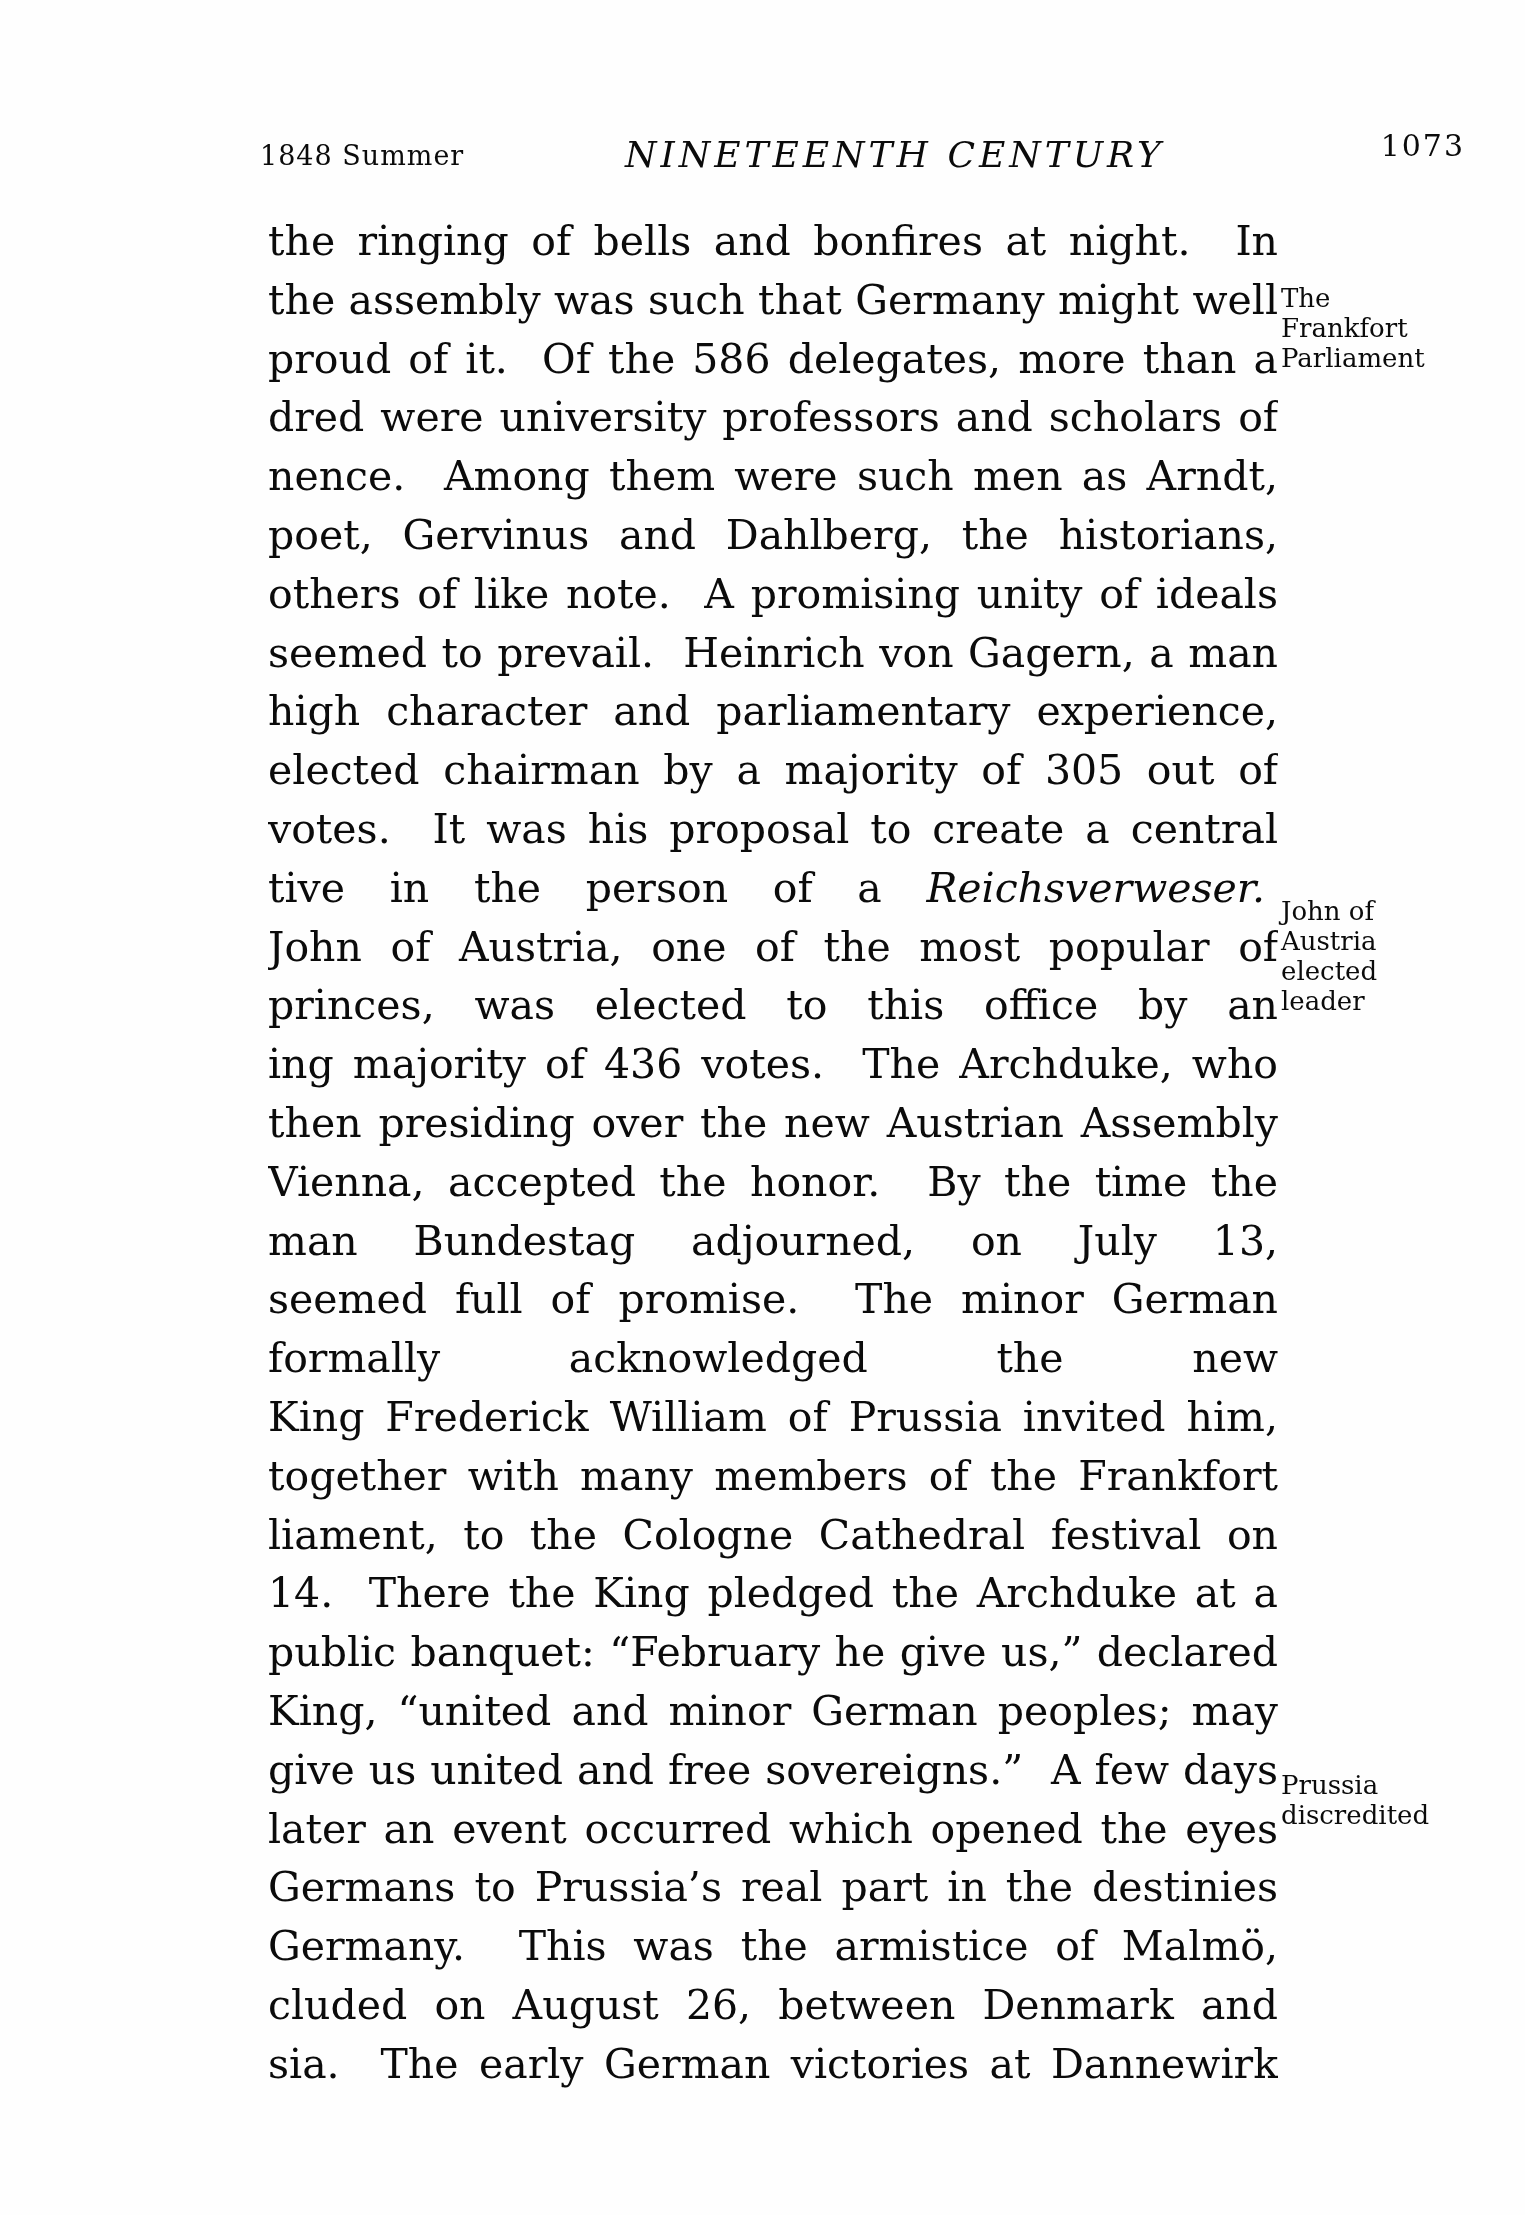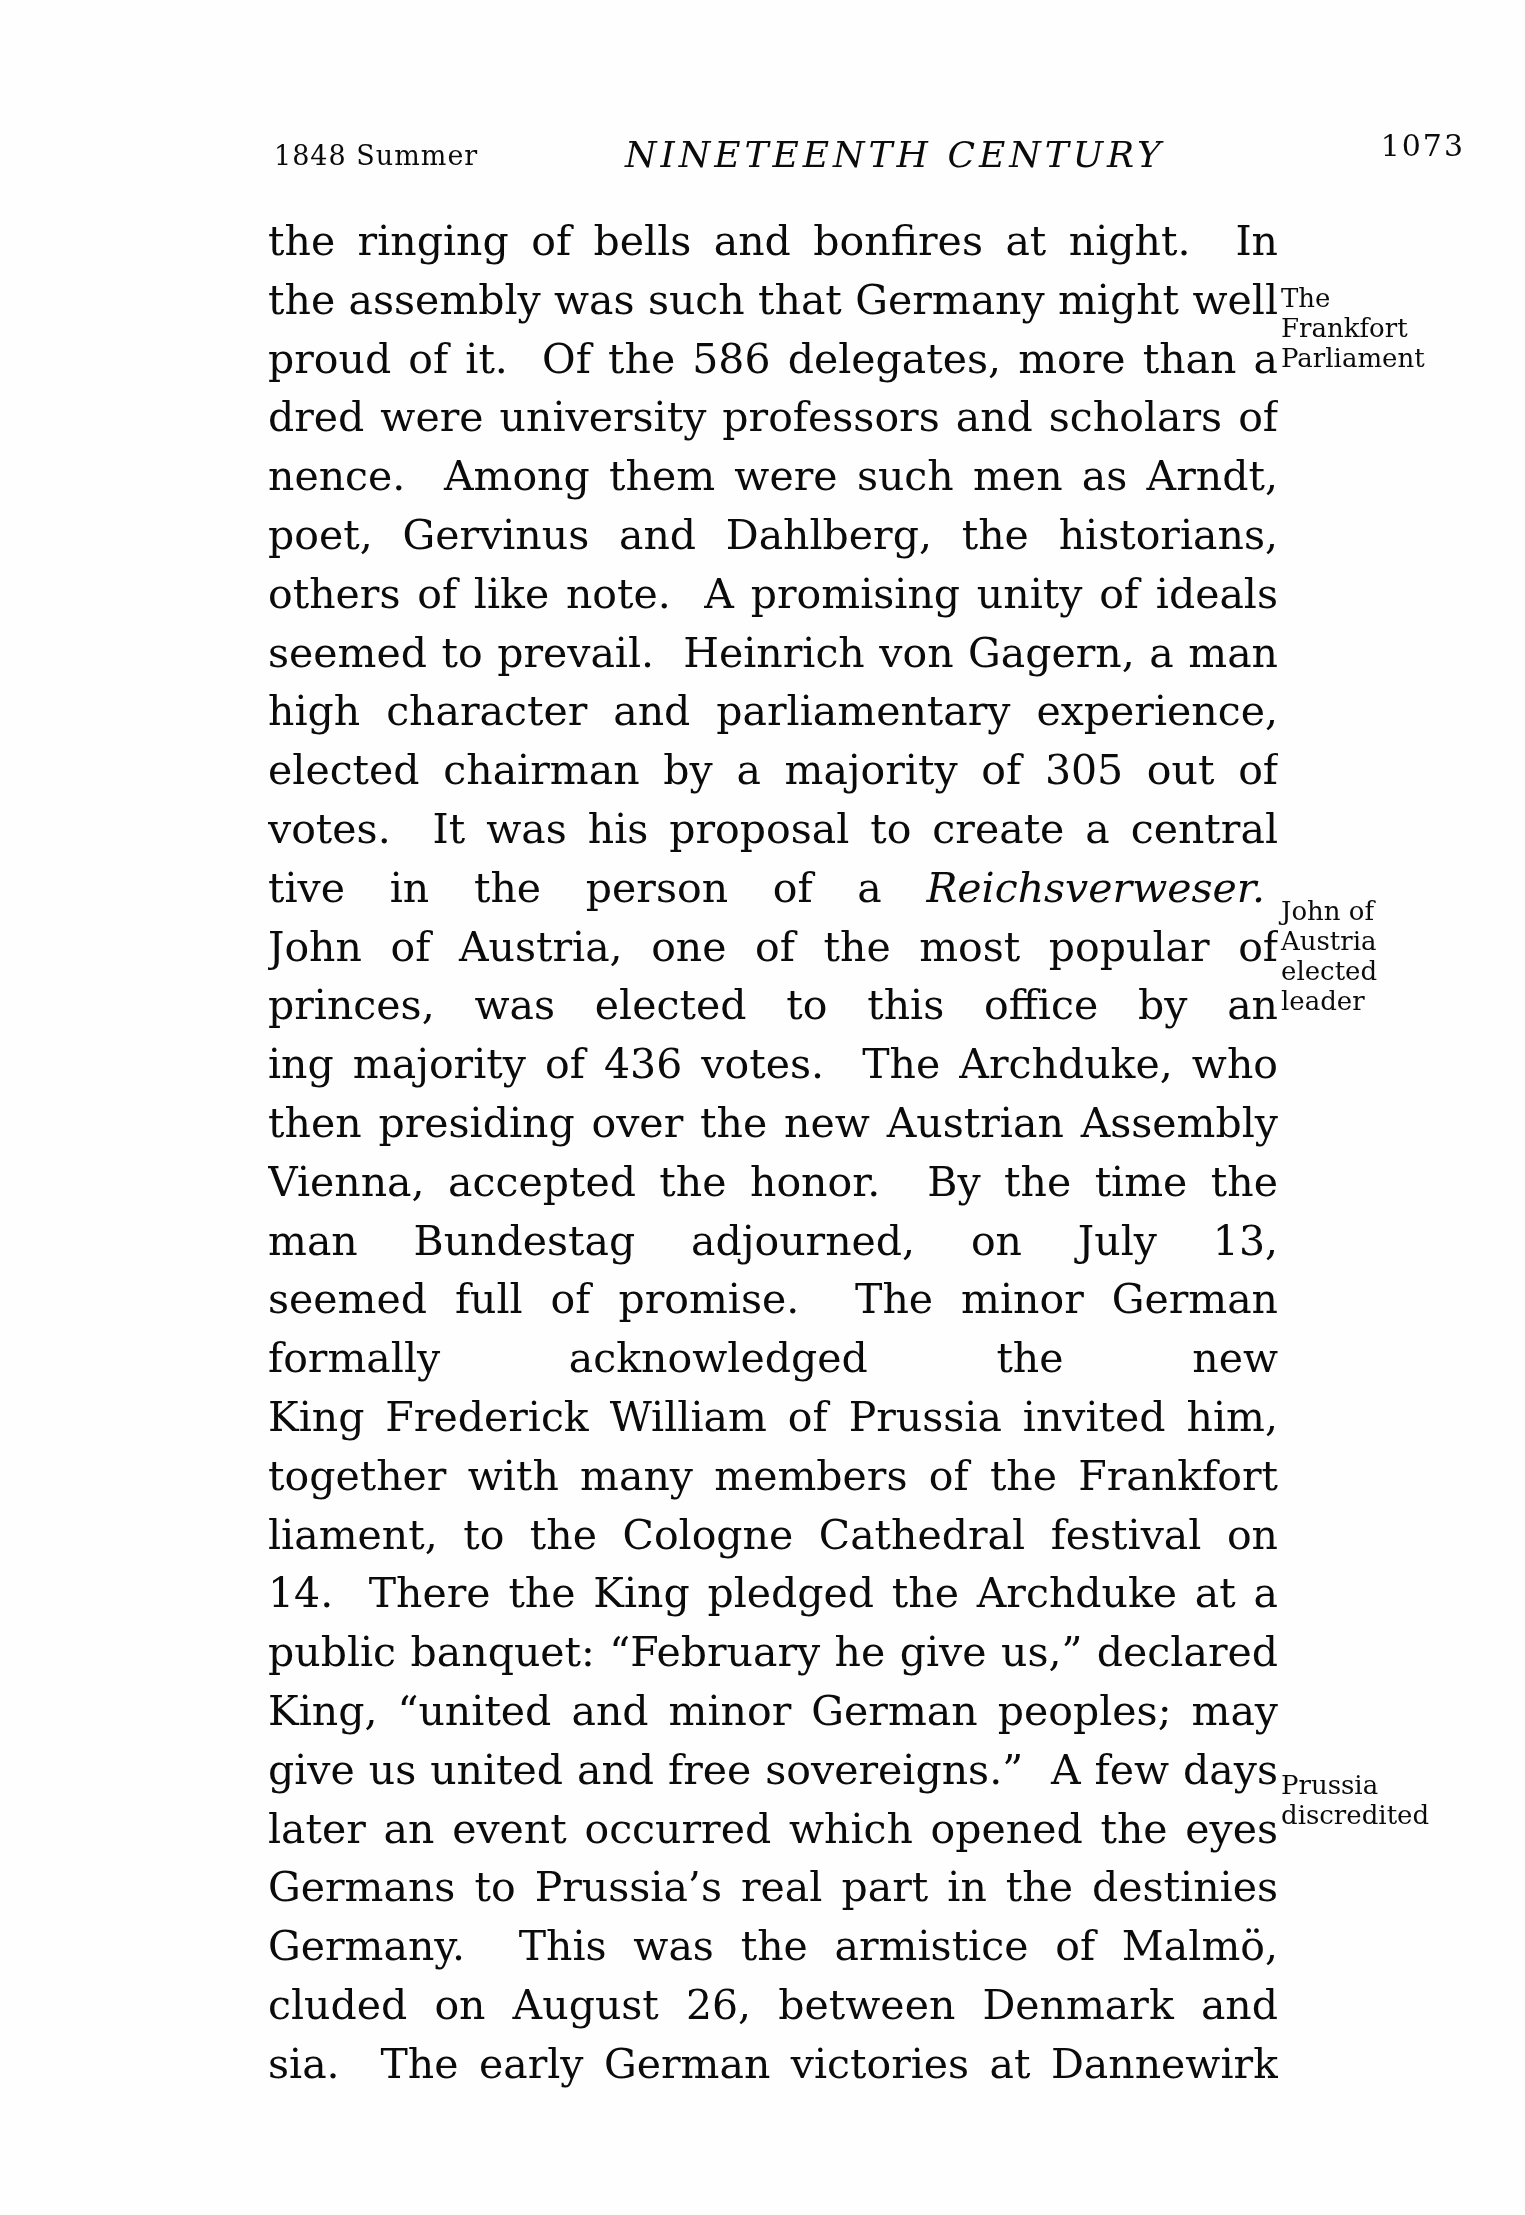--- a/index.html
+++ b/index.html
@@ -8,21 +8,21 @@
     width: 1525px;
     height: 2215px;
     background: #fefefe;
     color: #0b0b0b;
     font-family: "DejaVu Serif", "Liberation Serif", serif;
     overflow: hidden;
   }
   
   .runhead { position: absolute; top: 0; left: 0; width: 100%; height: 200px; }
   .runhead-date {
-    position: absolute; left: 274px; top: 140px;
+    position: absolute; left: 260px; top: 140px;
     font-size: 27px; letter-spacing: 1px; white-space: nowrap;
   }
   .runhead-title {
     position: absolute; left: 625px; top: 134px; width: 480px;
     font-size: 36px; font-style: italic; letter-spacing: 4px;
     text-align: center; white-space: nowrap;
   }
   .runhead-page {
     position: absolute; right: 60px; top: 128px; width: 120px;
     font-size: 30px; text-align: right; letter-spacing: 2px;

